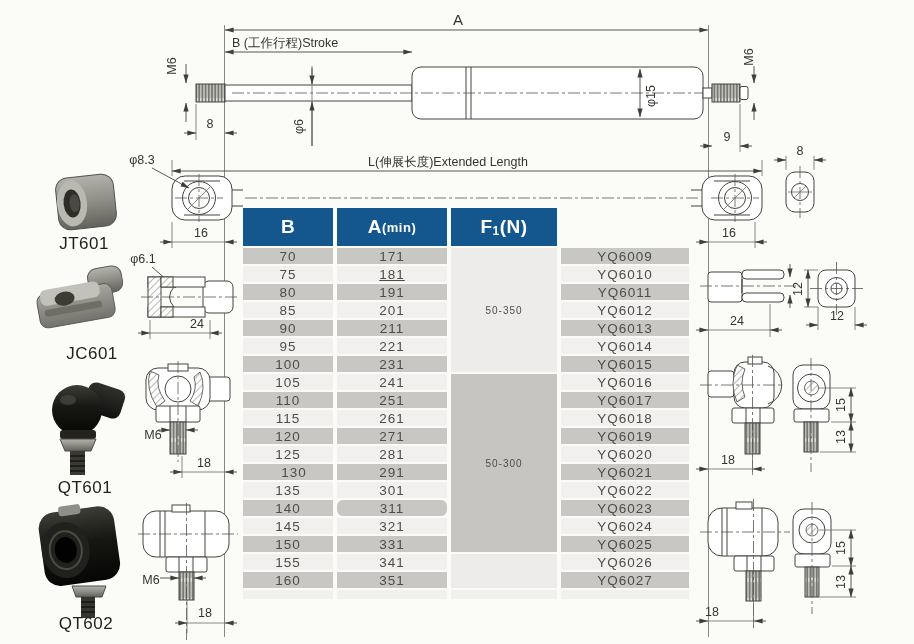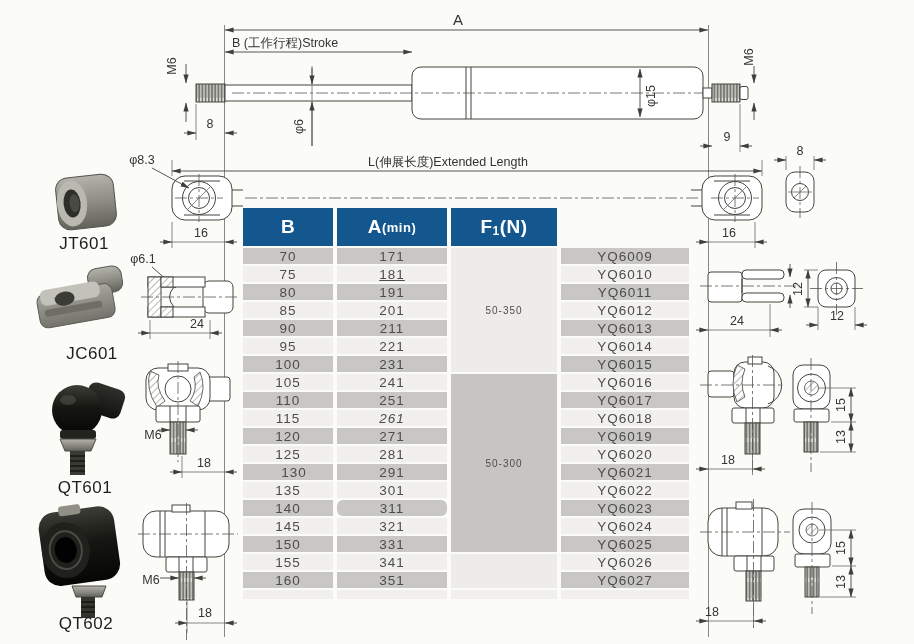--- a/index.html
+++ b/index.html
@@ -427,21 +427,21 @@
         <div class="td dark" style="grid-area: 7 / 1;">100</div>
         <div class="td dark" style="grid-area: 7 / 2;">231</div>
         <div class="td dark" style="grid-area: 7 / 4;">YQ6015</div>
         <div class="td light" style="grid-area: 8 / 1;">105</div>
         <div class="td light" style="grid-area: 8 / 2;">241</div>
         <div class="td light" style="grid-area: 8 / 4;">YQ6016</div>
         <div class="td dark" style="grid-area: 9 / 1;">110</div>
         <div class="td dark" style="grid-area: 9 / 2;">251</div>
         <div class="td dark" style="grid-area: 9 / 4;">YQ6017</div>
         <div class="td light" style="grid-area: 10 / 1;">115</div>
-        <div class="td light" style="grid-area: 10 / 2; font-style: italic;">261</div>
+        <div class="td light" style="grid-area: 10 / 2;">261</div>
         <div class="td light" style="grid-area: 10 / 4;">YQ6018</div>
         <div class="td dark" style="grid-area: 11 / 1;">120</div>
         <div class="td dark" style="grid-area: 11 / 2;">271</div>
         <div class="td dark" style="grid-area: 11 / 4;">YQ6019</div>
         <div class="td light" style="grid-area: 12 / 1;">125</div>
         <div class="td light" style="grid-area: 12 / 2;">281</div>
         <div class="td light" style="grid-area: 12 / 4;">YQ6020</div>
         <div class="td dark" style="grid-area: 13 / 1; padding-left: 12px;">130</div>
         <div class="td dark" style="grid-area: 13 / 2;">291</div>
         <div class="td dark" style="grid-area: 13 / 4;">YQ6021</div>

